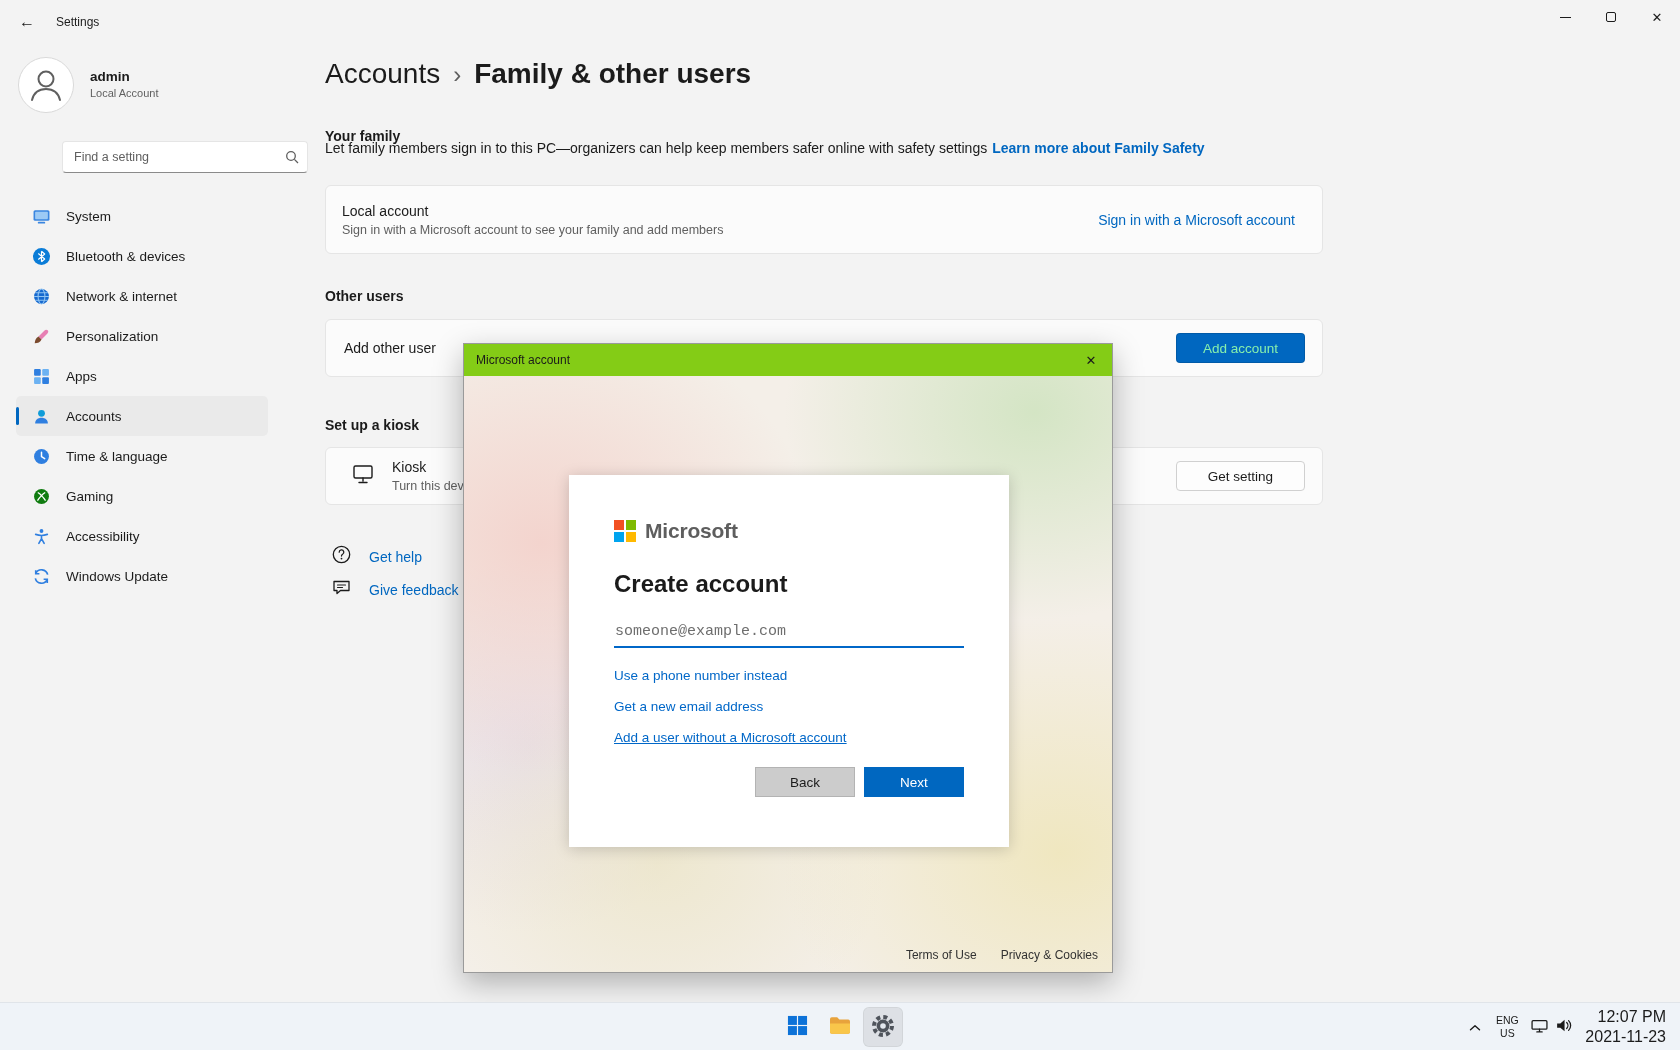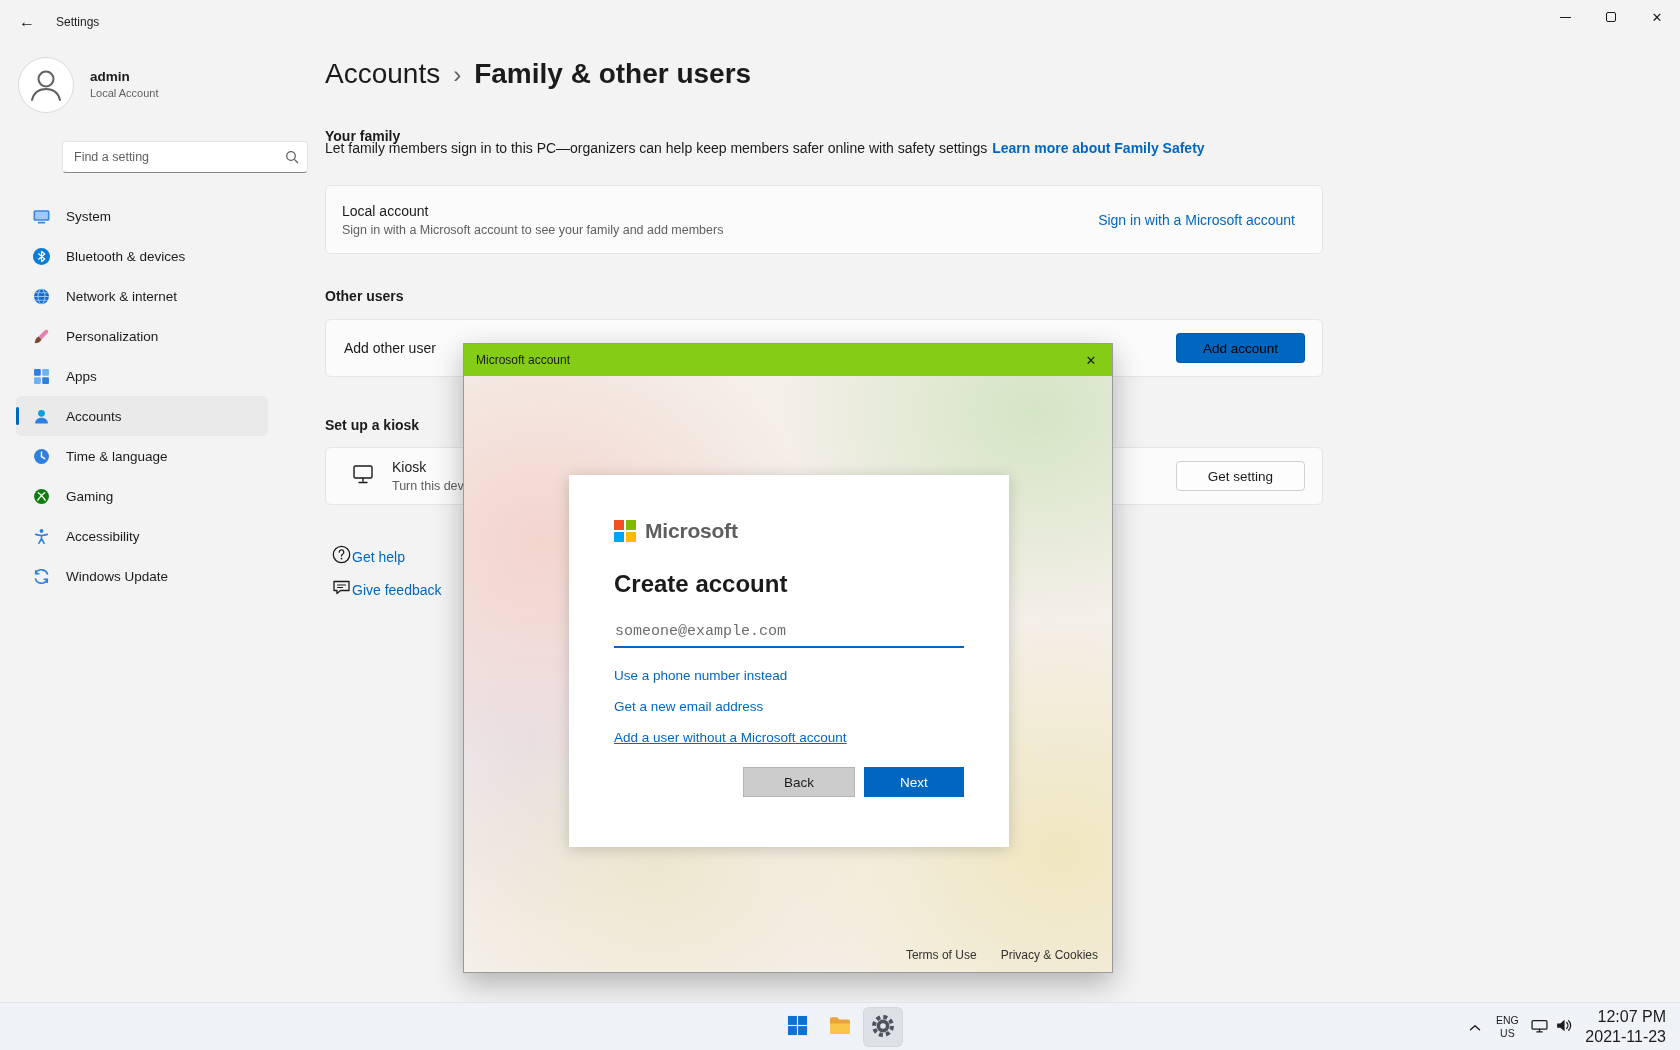--- a/index.html
+++ b/index.html
@@ -44,24 +44,24 @@
   .family-desc { position:absolute; left:41px; top:96px; font-size:14px; }
   .family-desc a { color:#0067c0; font-weight:bold; text-decoration:none; margin-left:5px; cursor:pointer; }
   .card { position:absolute; left:41px; width:998px; background:#fbfbfb; border:1px solid #e5e5e5; border-radius:6px; display:flex; align-items:center; }
   .card-1 { top:141px; height:69px; padding:0 27px 0 16px; }
   .card-2 { top:275px; height:58px; padding:0 17px 0 18px; }
   .card-3 { top:403px; height:58px; padding:0 17px 0 26px; }
   .card-title { font-size:14px; }
   .card-sub { font-size:12.5px; color:#5f5f5f; margin-top:4px; }
   .spacer { flex:1; }
   .link-plain { color:#0067c0; font-size:14px; text-decoration:none; cursor:pointer; }
-  .btn-primary { width:129px; height:30px; background:#0067c0; color:#000000; border:1px solid rgba(0,0,0,0.12); border-radius:4px; font-size:13.5px; font-family:inherit; cursor:pointer; }
+  .btn-primary { width:129px; height:30px; background:#0067c0; color:#86efac; border:1px solid rgba(0,0,0,0.12); border-radius:4px; font-size:13.5px; font-family:inherit; cursor:pointer; }
   .btn-secondary { width:129px; height:30px; background:#fdfdfd; color:#1b1b1b; border:1px solid #d0d0d0; border-radius:4px; font-size:13.5px; font-family:inherit; cursor:pointer; }
   .kiosk-text { margin-left:18px; }
-  .footer-link { position:absolute; left:48px; display:flex; align-items:center; gap:1px; cursor:pointer; }
+  .footer-link { position:absolute; left:48px; display:flex; align-items:center; gap:18px; cursor:pointer; }
   .footer-link a { color:#0067c0; font-size:14px; text-decoration:none; }
   .fl-help { top:501px; } .fl-fb { top:534px; }
 
   
   .dialog { position:absolute; left:463px; top:343px; width:650px; height:630px; background:#fff; border:1px solid #9a9a9a; box-shadow:0 10px 28px rgba(0,0,0,0.28); z-index:50; }
   .dlg-titlebar { height:32px; display:flex; align-items:center; background:#84cc16; }
   .dlg-title { font-size:12px; margin-left:12px; }
   .dlg-close { margin-left:auto; width:42px; height:32px; border:none; background:transparent; font-size:13px; cursor:pointer; color:#1b1b1b; }
   .dlg-body { position:absolute; top:32px; left:0; right:0; bottom:0;
     background:
@@ -77,21 +77,21 @@
   .mslogo i { display:block; }
   .msq-r { background:#f25022; } .msq-g { background:#7fba00; } .msq-b { background:#00a4ef; } .msq-y { background:#ffb900; }
   .ms-brand { font-size:21px; font-weight:600; color:#5e5e5e; letter-spacing:-0.2px; }
   .ms-heading { margin:27px 45px 0; font-size:24px; font-weight:600; }
   .ms-input { display:block; margin:21px 45px 0; width:350px; border:none; border-bottom:2px solid #0067c8; background:transparent; font-size:15px; font-family:Liberation Mono, monospace; padding:4px 1px 6px; outline:none; color:#1b1b1b; }
   .ms-input::placeholder { color:#6e6e6e; }
   .ms-link { display:block; width:fit-content; margin:20px 45px 0; font-size:13.5px; color:#0067c8; text-decoration:none; cursor:pointer; }
   .ms-link + .ms-link { margin-top:16px; }
   .ms-link.u { text-decoration:underline; }
   .ms-btn-row { display:flex; justify-content:flex-end; gap:9px; margin:22px 45px 0; }
-  .ms-back { width:112px; height:30px; background:#cccccc; border:1px solid #b3b3b3; color:#1b1b1b; font-size:13.5px; font-family:inherit; cursor:pointer; }
+  .ms-back { width:100px; height:30px; background:#cccccc; border:1px solid #b3b3b3; color:#1b1b1b; font-size:13.5px; font-family:inherit; cursor:pointer; }
   .ms-next { width:100px; height:30px; background:#0067c0; border:1px solid #0067c0; color:#fff; font-size:13.5px; font-family:inherit; cursor:pointer; }
   .dlg-footer { position:absolute; right:14px; bottom:10px; display:flex; gap:24px; }
   .dlg-footer a { font-size:12px; color:#323232; text-decoration:none; cursor:pointer; }
 
   
   .taskbar { position:absolute; left:0; right:0; bottom:0; height:48px; background:#eff3f8; border-top:1px solid rgba(0,0,0,0.06); z-index:100; }
   .tb-center { position:absolute; left:50%; transform:translateX(-50%); top:4px; display:flex; gap:3px; }
   .tb-btn { width:40px; height:40px; border:none; background:transparent; border-radius:6px; display:flex; align-items:center; justify-content:center; cursor:pointer; }
   .tb-btn.active { background:rgba(0,0,0,0.075); border:1px solid rgba(0,0,0,0.05); }
   .tb-right { position:absolute; right:6px; top:4px; height:40px; display:flex; }

